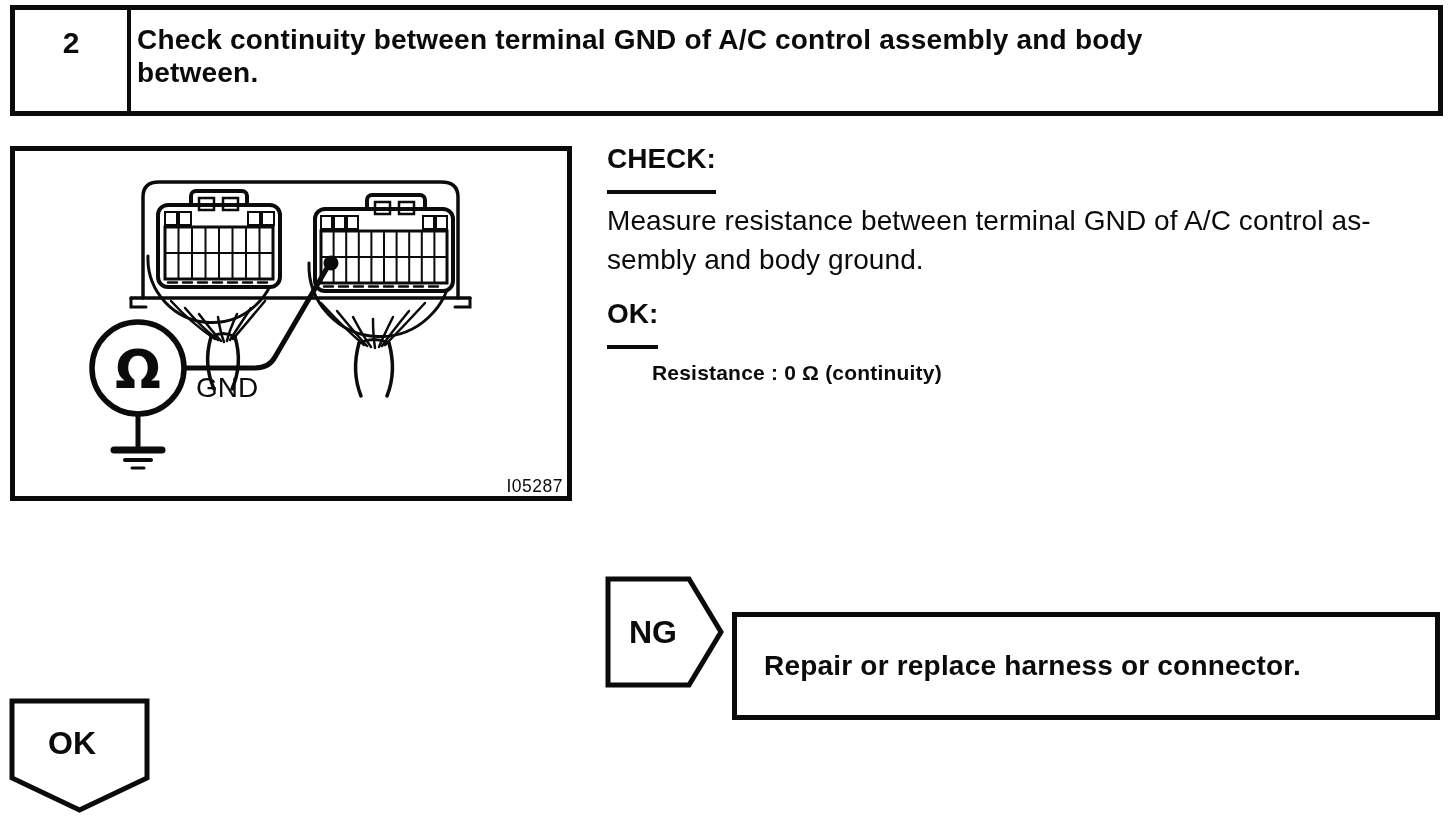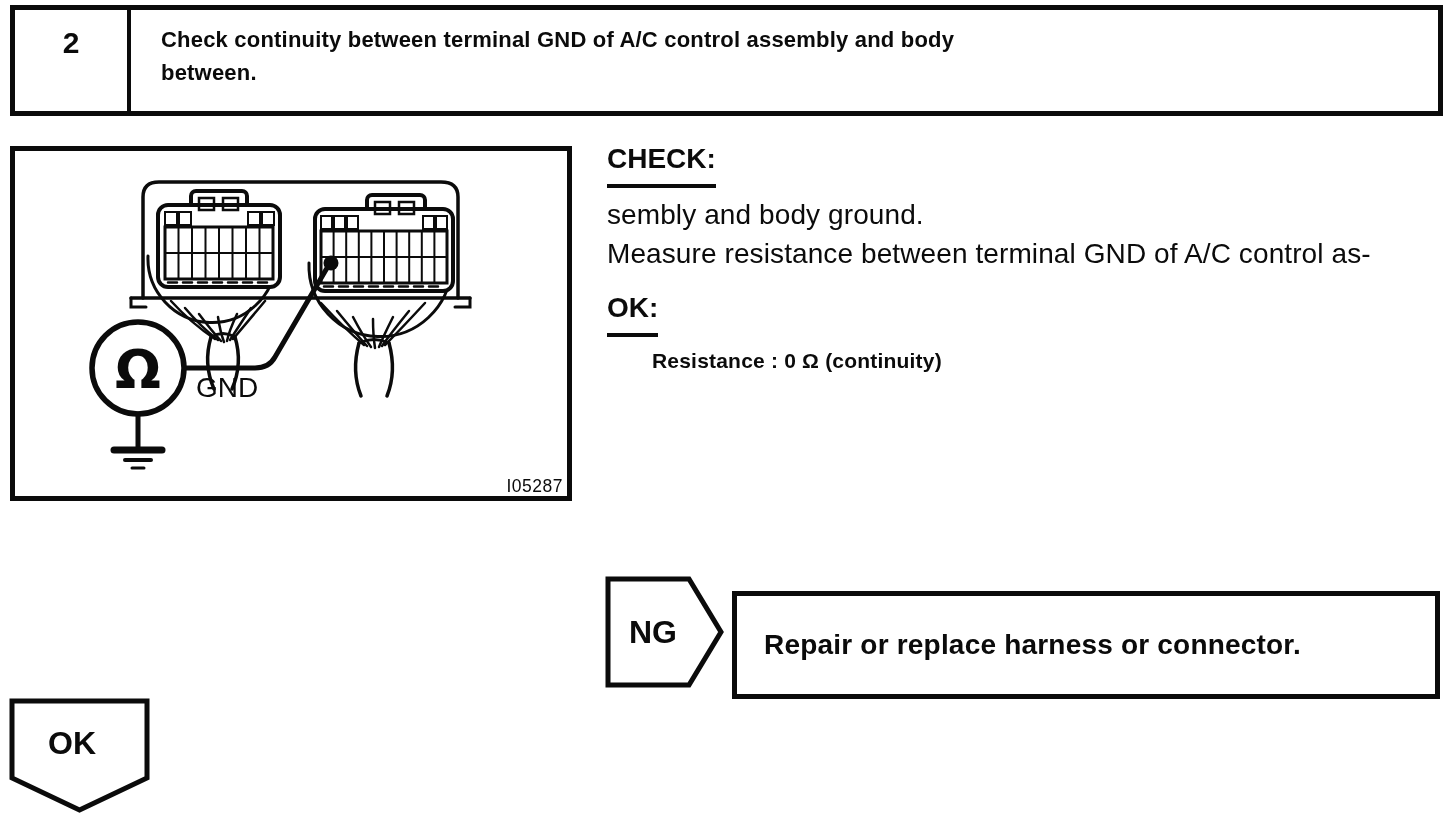--- a/index.html
+++ b/index.html
@@ -35,22 +35,22 @@
     border-right: 4px solid #0b0b0b;
     box-sizing: border-box;
     display: flex;
     justify-content: center;
     padding-top: 16px;
     font-size: 30px;
     font-weight: bold;
   }
   .step-text-cell {
     flex: 1;
-    padding: 13px 18px 12px 30px;
-    font-size: 22px;
+    padding: 13px 18px 12px 6px;
+    font-size: 28px;
     font-weight: bold;
     line-height: 33px;
     letter-spacing: 0.2px;
   }
 
   
   .figure-box {
     position: absolute;
     left: 10px;
     top: 146px;
@@ -67,21 +67,21 @@
     position: absolute;
     left: 607px;
     top: 144px;
     width: 848px;
   }
   .uheading {
     display: inline-block;
     font-size: 28px;
     font-weight: bold;
     line-height: 30px;
-    padding-bottom: 10px;
+    padding-bottom: 16px;
     border-bottom: 4px solid #0b0b0b;
   }
   .check-body {
     margin-top: 7px;
     font-size: 28px;
     line-height: 39px;
     letter-spacing: 0.1px;
   }
   .ok-heading-wrap { margin-top: 20px; text-decoration: underline; }
   .spec-line {
@@ -100,21 +100,21 @@
     width: 122px;
     height: 114px;
   }
   .ng-label, .ok-label {
     font-family: "Liberation Sans", sans-serif;
     font-weight: bold;
   }
   .ng-action-box {
     position: absolute;
     left: 732px;
-    top: 591px;
+    top: 612px;
     width: 708px;
     height: 108px;
     box-sizing: border-box;
     border: 5px solid #0b0b0b;
     display: flex;
     align-items: center;
     padding-left: 27px;
     font-size: 28px;
     font-weight: bold;
     letter-spacing: 0.2px;
@@ -232,22 +232,22 @@
 
     <text x="548" y="341" text-anchor="end" fill="#0b0b0b" stroke="none" font-family="Liberation Sans, sans-serif" font-size="17.5" letter-spacing="0.5">I05287</text>
   </svg>
 </div>
 
 <div class="check-block">
   <div>
     <span class="uheading">CHECK:</span>
   </div>
   <div class="check-body">
+    <div>Measure resistance between terminal GND of A/C control as-</div>
     <div>sembly and body ground.</div>
-    <div>Measure resistance between terminal GND of A/C control as-</div>
   </div>
   <div class="ok-heading-wrap">
     <span class="uheading">OK:</span>
   </div>
   <div class="spec-line">Resistance : 0 Ω (continuity)</div>
 </div>
 
 <svg class="ng-arrow" viewBox="0 0 122 114">
   <path d="M4,4 L85,4 L117,57 L85,110 L4,110 Z" fill="#ffffff" stroke="#0b0b0b" stroke-width="5"></path>
   <text class="ng-label" x="49" y="68" text-anchor="middle" fill="#0b0b0b" font-size="32">NG</text>

